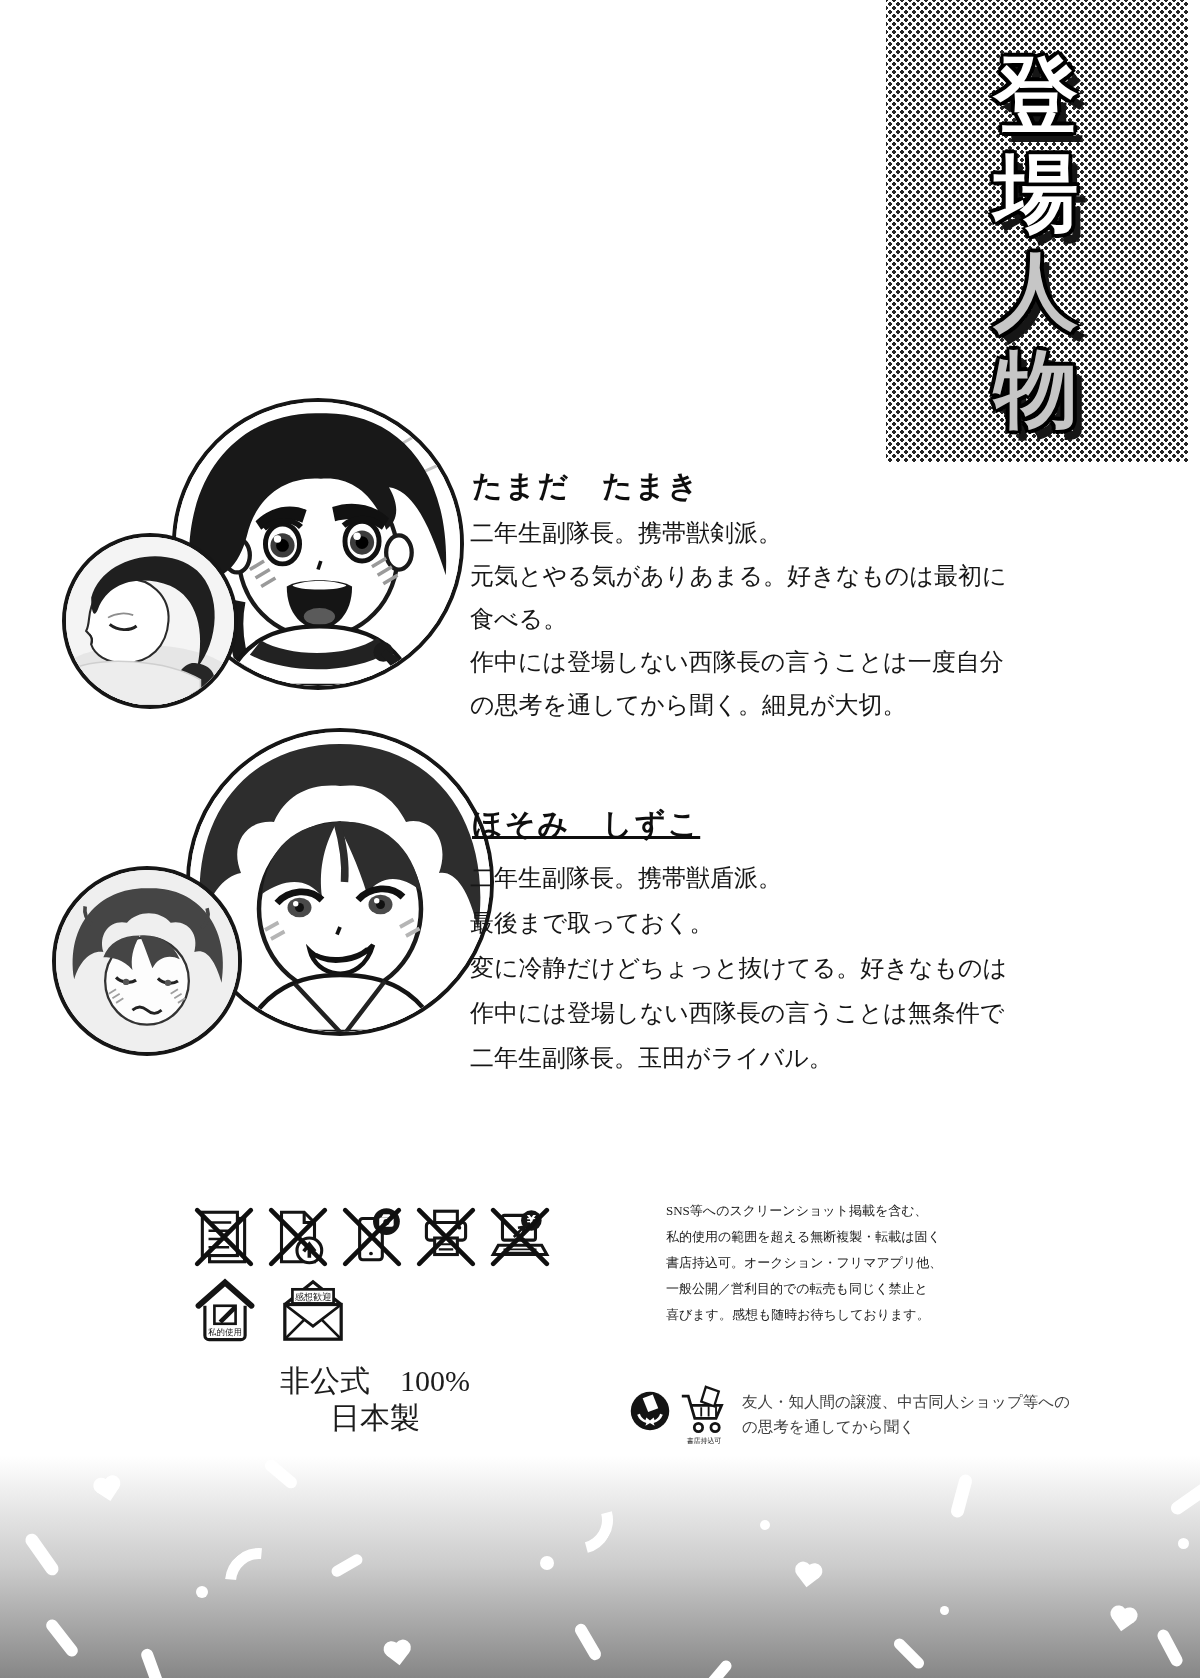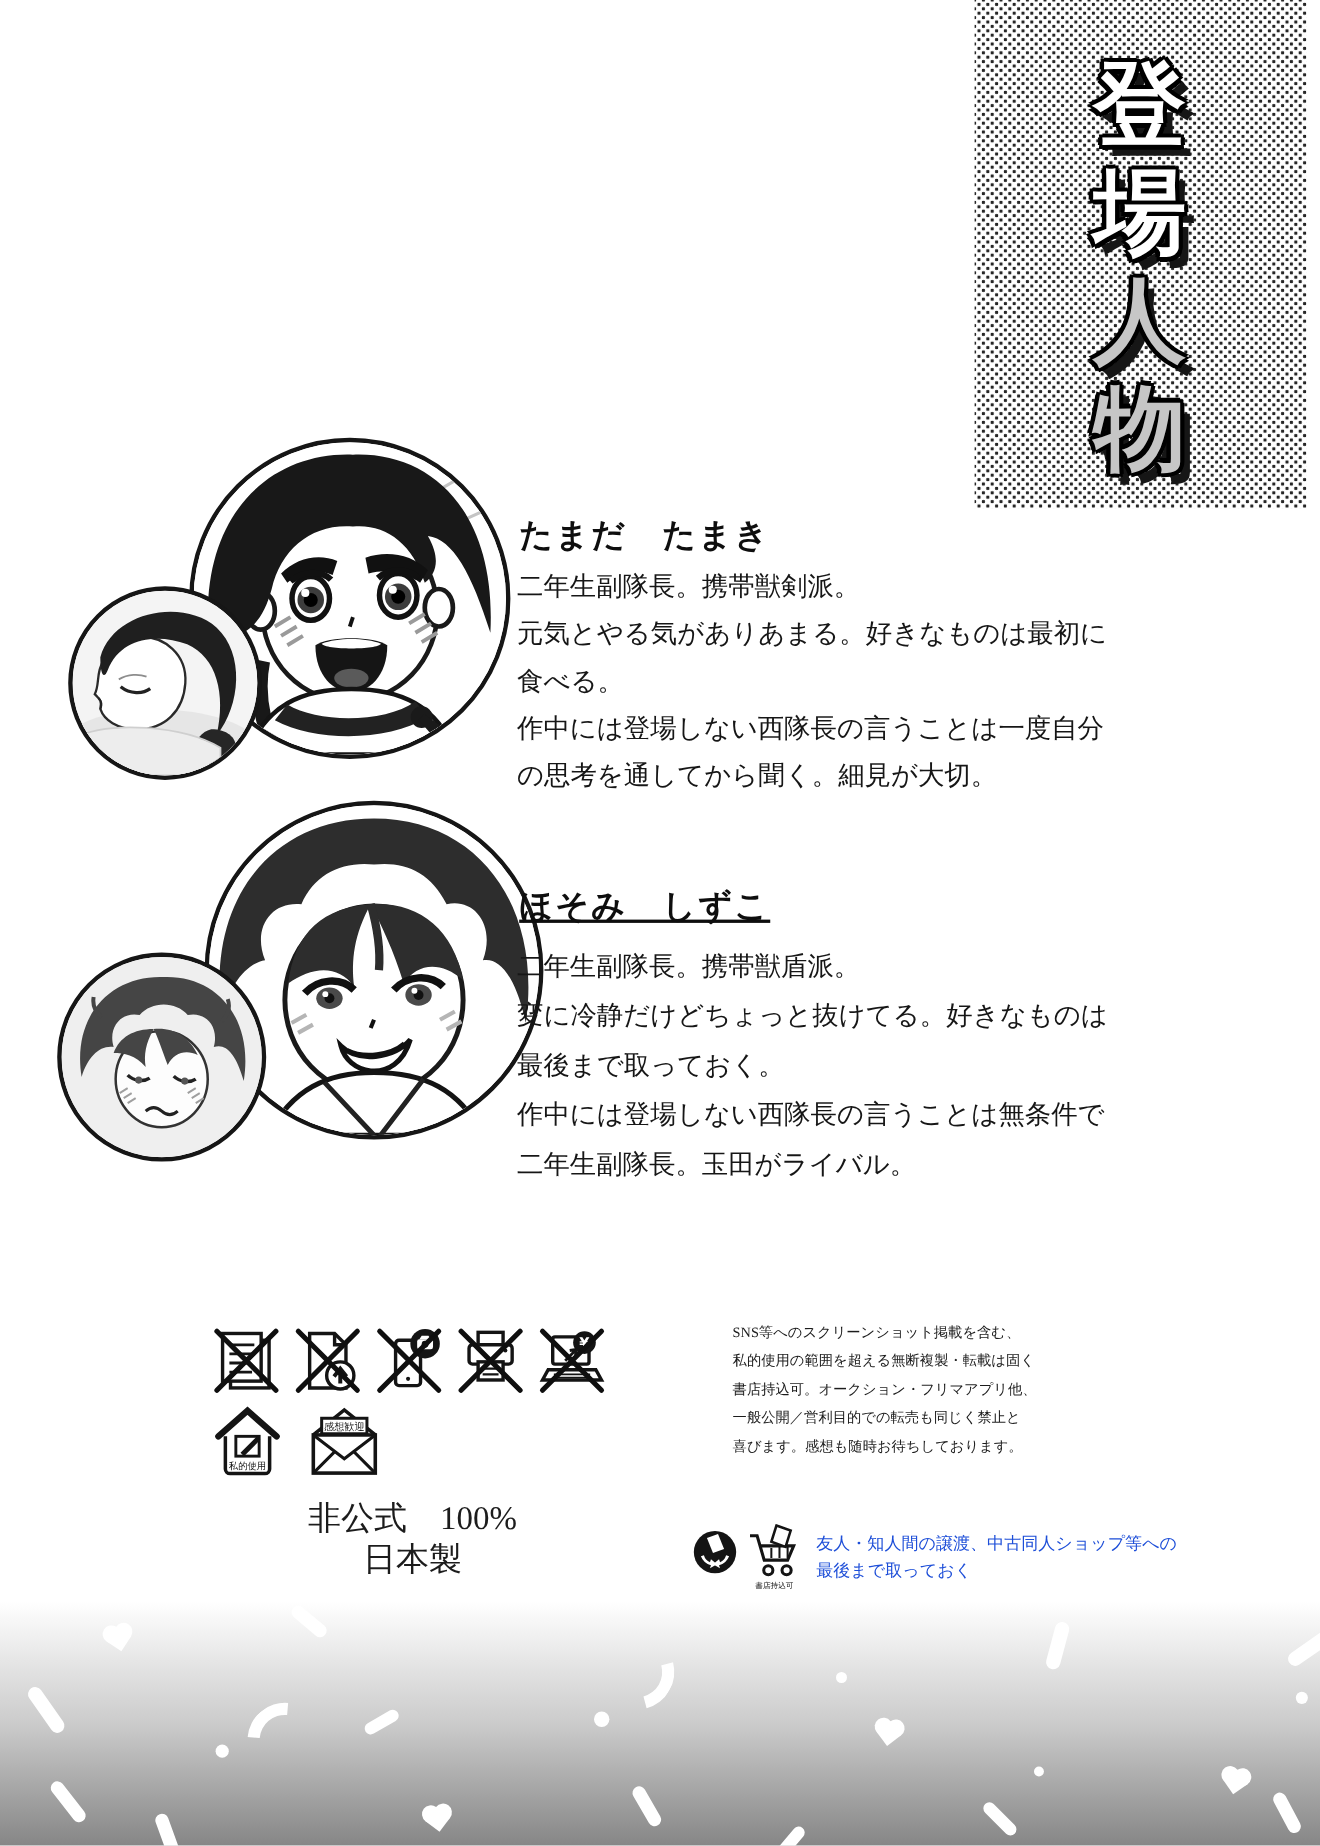--- a/index.html
+++ b/index.html
@@ -40,21 +40,21 @@
   .svg-label{font-family:"DejaVu Sans","Liberation Sans",sans-serif;}
 
   
   .origin{position:absolute;left:240px;top:1362px;width:270px;text-align:center;
     font-family:"Liberation Serif","DejaVu Serif",serif;font-size:30px;line-height:37px;color:#1c1c1c;}
   .notice{position:absolute;left:666px;top:1198px;width:402px;
     font-family:"Liberation Serif","DejaVu Serif",serif;font-size:13px;line-height:26px;
     color:#1c1c1c;text-align:justify;}
   .notice .nline{display:block;}
   .transfer-text{position:absolute;left:742px;top:1391px;
-    font-family:Liberation Sans, sans-serif;font-size:15.5px;line-height:25px;color:#1d4ed8;}
+    font-family:Liberation Mono, monospace;font-size:15.5px;line-height:25px;color:#404040;}
 
   
   .bottom-grad{position:absolute;left:0;top:1456px;width:1200px;height:222px;
     background:linear-gradient(to bottom,rgba(140,140,140,0) 0%,rgba(140,140,140,0.45) 50%,#868686 100%);}
   .cap{position:absolute;background:#fff;border-radius:20px;}
   .dot{position:absolute;background:#fff;border-radius:50%;}
   .arc{position:absolute;width:46px;height:46px;border:11px solid rgba(0,0,0,0);border-top-color:#fff;border-radius:50%;}
   .heart{position:absolute;width:16px;height:16px;background:#fff;}
   .heart::before,.heart::after{content:"";position:absolute;width:16px;height:16px;border-radius:50%;background:#fff;}
   .heart::before{left:-8px;top:0;} .heart::after{top:-8px;left:0;}
@@ -174,22 +174,22 @@
         <path d="M58,136 l8,-5 M62,141 l8,-5 M66,146 l8,-5" fill="none"></path>
         <path d="M126,136 l8,-5 M130,141 l8,-5 M134,146 l8,-5" fill="none"></path>
       </g>
       <path d="M84,154 q8,-7 16,0 q8,7 16,0" stroke="#222" stroke-width="3" fill="none"></path>
     </svg>
   </div>
 
   <div class="char-name n2">ほそみ　しずこ</div>
   <div class="char-desc d2">
     <div class="dline">二年生副隊長。携帯獣盾派。</div>
+    <div class="dline">最後まで取っておく。</div>
     <div class="dline">変に冷静だけどちょっと抜けてる。好きなものは</div>
-    <div class="dline">最後まで取っておく。</div>
     <div class="dline">作中には登場しない西隊長の言うことは無条件で</div>
     <div class="dline">二年生副隊長。玉田がライバル。</div>
   </div>
 
   <div class="ci" style="left:191px;top:1204px;">
     <svg width="66" height="66" viewBox="0 0 64 64">
       <rect x="18" y="14" width="34" height="42" fill="#fff" stroke="#141414" stroke-width="3"></rect>
       <rect x="11" y="8" width="34" height="42" fill="#fff" stroke="#141414" stroke-width="3"></rect>
       <path d="M17,18 h22 M17,26 h22 M17,34 h16 M17,42 h20" stroke="#141414" stroke-width="2.5" fill="none"></path>
       <path d="M6,6 L58,58 M58,6 L6,58" stroke="#0f0f0f" stroke-width="4.5" stroke-linecap="round"></path>
@@ -282,21 +282,21 @@
       <path d="M4,12 h7 l7,24 h23 l6,-14 h-32" fill="none" stroke="#141414" stroke-width="3"></path>
       <path d="M25,24 v10 M33,23 v11 M41,23 v11" stroke="#141414" stroke-width="2" fill="none"></path>
       <circle cx="22" cy="46" r="4.5" fill="#fff" stroke="#141414" stroke-width="3"></circle>
       <circle cx="40" cy="46" r="4.5" fill="#fff" stroke="#141414" stroke-width="3"></circle>
       <path d="M30,2 l14,5 -5,16 -14,-5 z" fill="#fff" stroke="#141414" stroke-width="2.5"></path>
       <text x="28" y="63" text-anchor="middle" font-size="7.5" fill="#141414" class="svg-label">書店持込可</text>
     </svg>
   </div>
   <div class="transfer-text">
     <div>友人・知人間の譲渡、中古同人ショップ等への</div>
-    <div>最後まで取っておく</div>
+    <div>の思考を通してから聞く</div>
   </div>
 
   <div class="bottom-grad">
     <div class="cap" style="left:262px;top:12px;width:38px;height:12px;transform:rotate(40deg);"></div>
     <div class="cap" style="left:955px;top:18px;width:13px;height:44px;transform:rotate(15deg);"></div>
     <div class="cap" style="left:1168px;top:36px;width:46px;height:13px;transform:rotate(-35deg);"></div>
     <div class="cap" style="left:18px;top:92px;width:48px;height:13px;transform:rotate(55deg);"></div>
     <div class="cap" style="left:40px;top:176px;width:44px;height:12px;transform:rotate(52deg);"></div>
     <div class="cap" style="left:568px;top:180px;width:40px;height:12px;transform:rotate(60deg);"></div>
     <div class="cap" style="left:132px;top:206px;width:40px;height:12px;transform:rotate(70deg);"></div>

